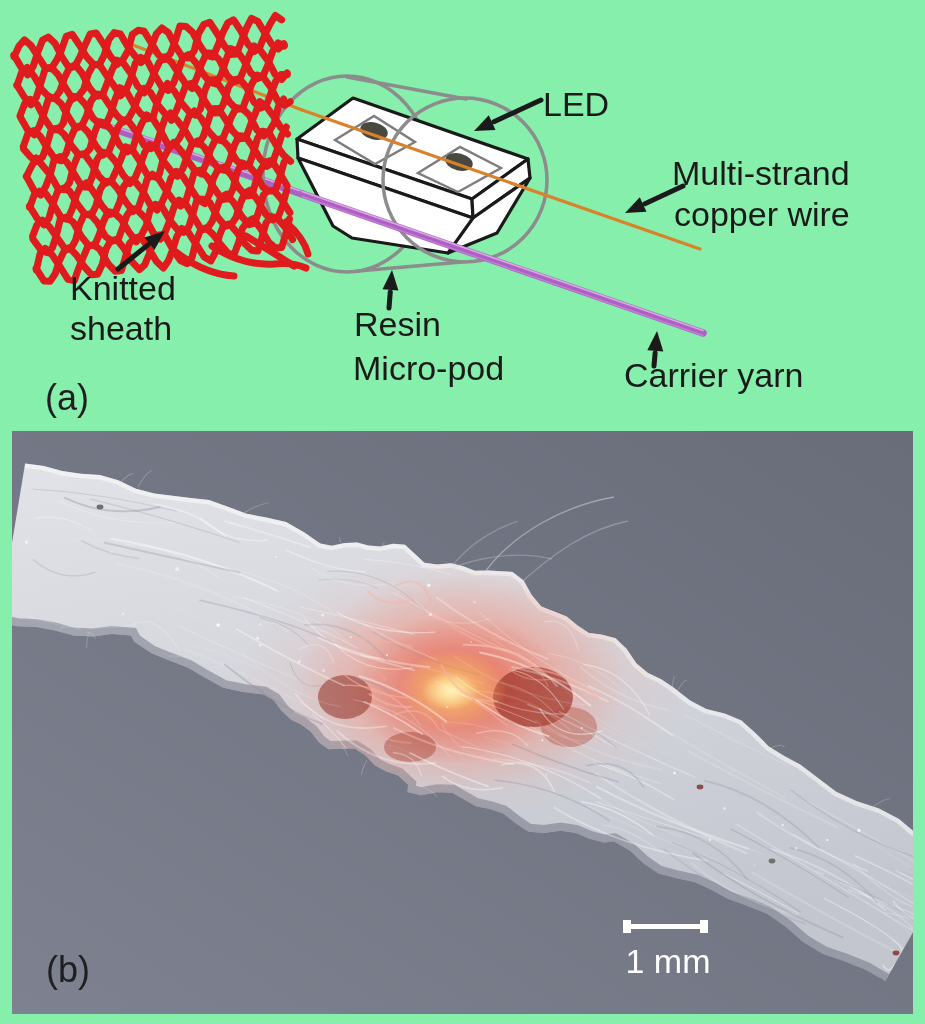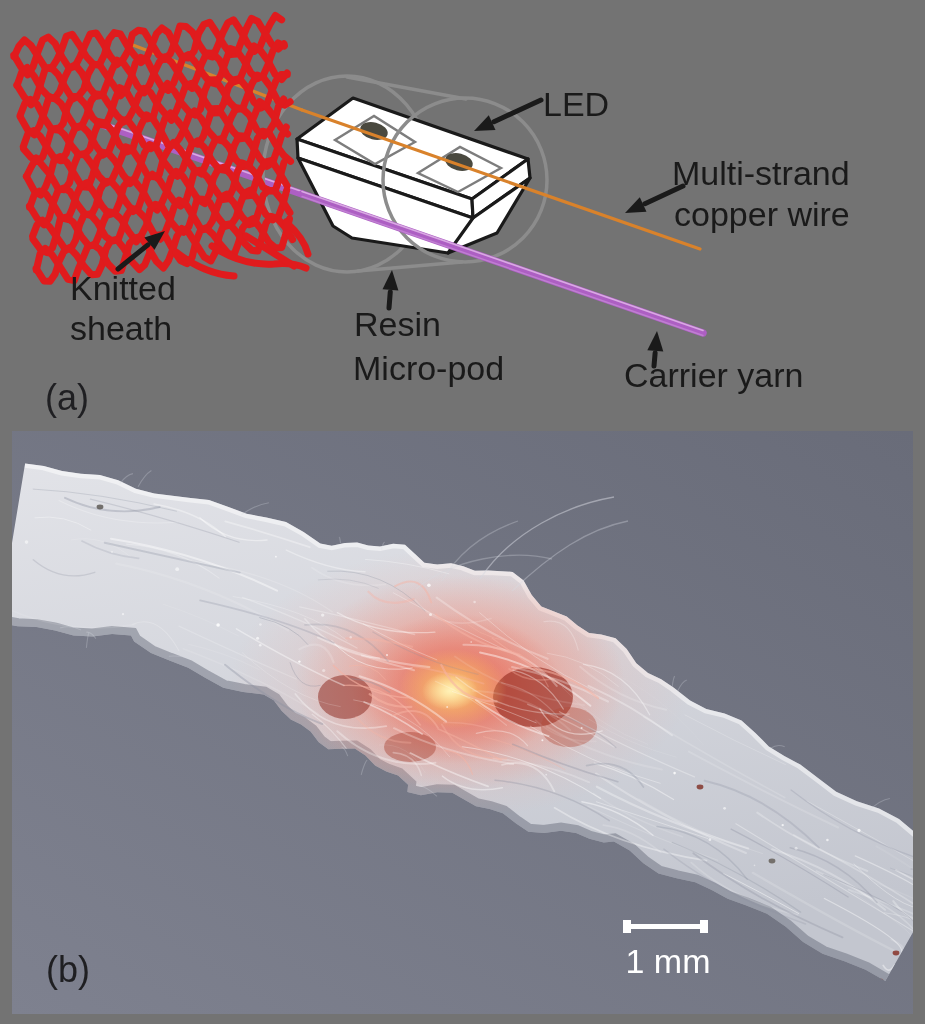--- a/index.html
+++ b/index.html
@@ -1,16 +1,16 @@
 <!DOCTYPE html>
 <html><head>
 <meta charset="utf-8">
 <style>
   html,body{margin:0;padding:0;background:#ffffff;}
-  .page{position:relative;width:925px;height:1024px;background:#737373;overflow:hidden;
+  .page{position:relative;width:925px;height:1024px;background:#86efac;overflow:hidden;
         font-family:"Liberation Sans","DejaVu Sans",sans-serif;}
   .panel{position:absolute;}
   #panelA{left:0;top:0;}
   #panelB{left:12px;top:431px;}
   svg text{font-family:"Liberation Sans","DejaVu Sans",sans-serif;}
   .lbl{font-size:34px;fill:#1a1a1a;}
   .tag{font-size:36px;fill:#1f1f22;}
   .scaleTxt{font-size:34px;fill:#ffffff;}
 </style>
 </head>

